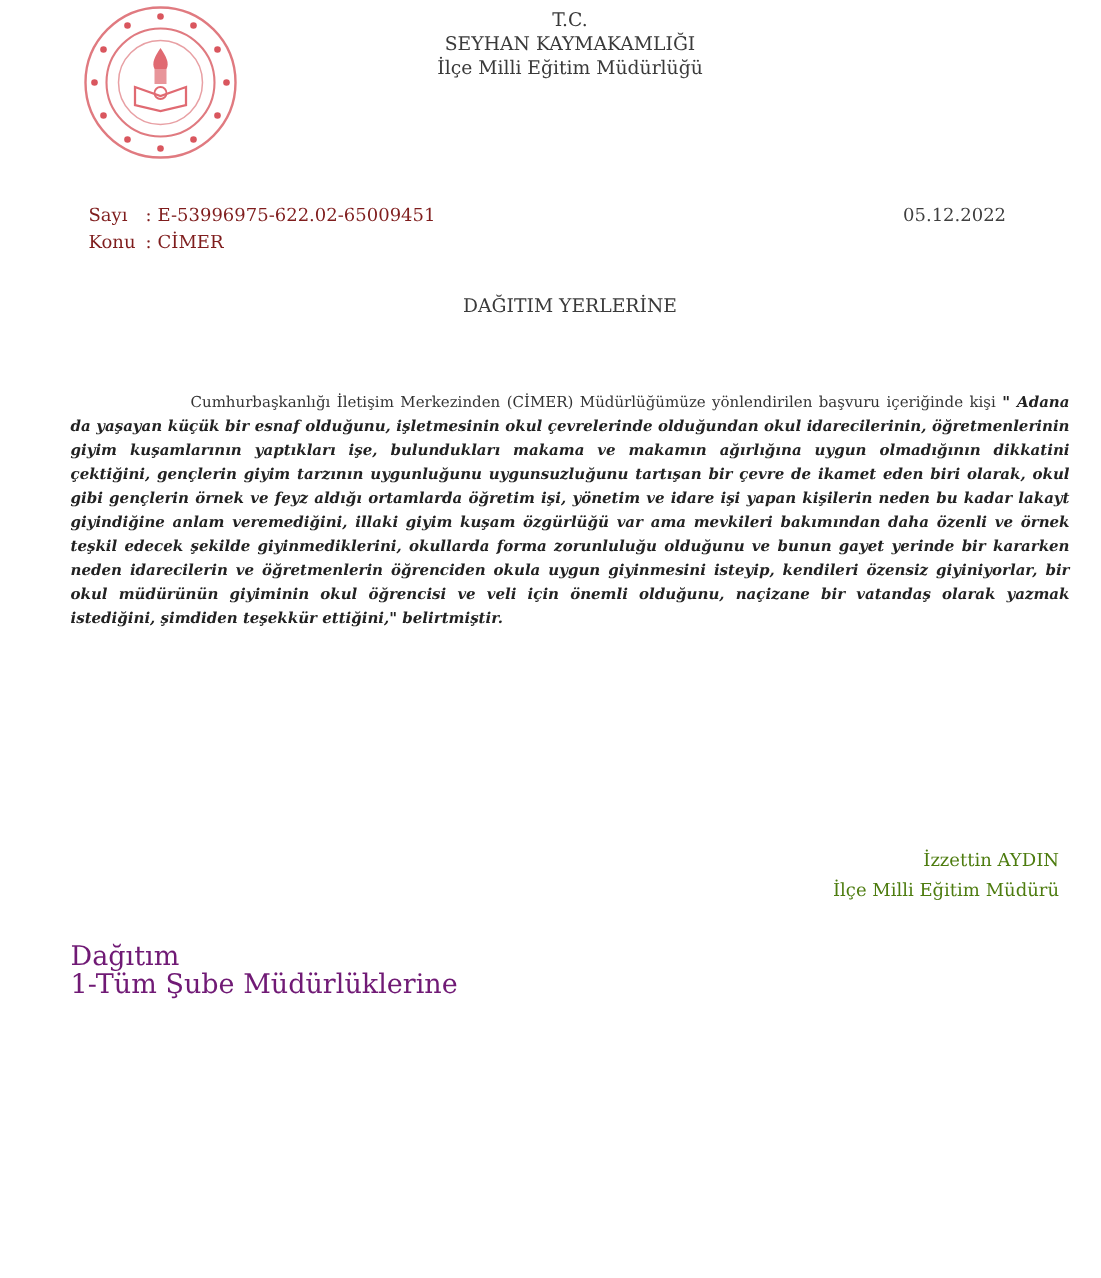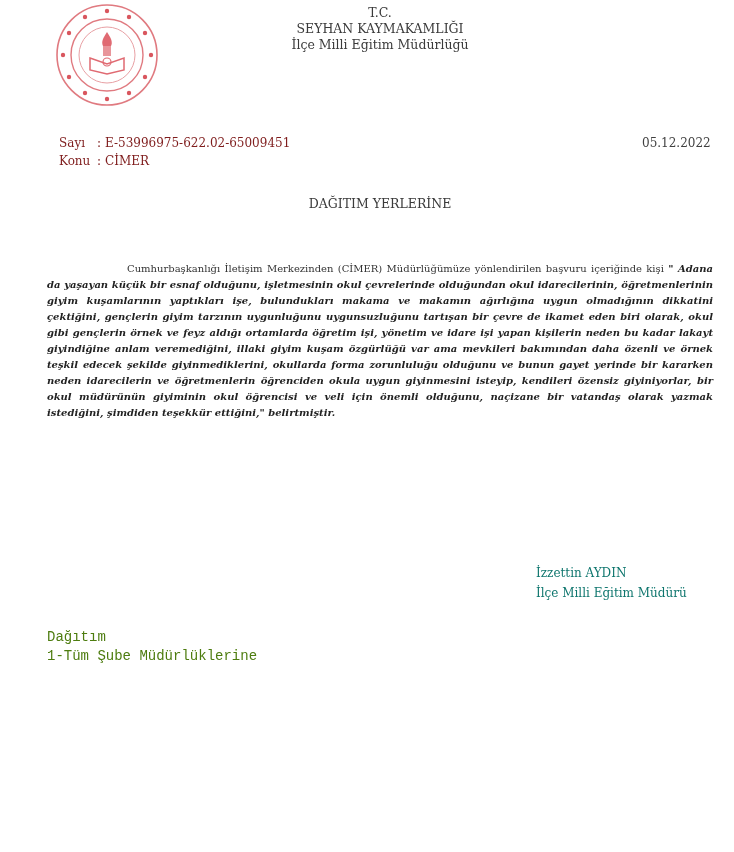--- a/index.html
+++ b/index.html
@@ -18,40 +18,40 @@
     .header .line { display: block; }
     .meta {
       position: absolute; left: 47px; top: 134px; font-size: 12px; line-height: 18px;
       color: #7f1d1d;
       margin-left: 12px;
     }
     .meta .row { display: flex; }
     .meta .label { width: 38px; display: inline-block; }
     .meta .sep { width: 8px; display: inline-block; }
     .date {
-      position: absolute; left: 602px; top: 134px; font-size: 12px; line-height: 18px; color: #3f3f3f; margin-left: 40px;
+      position: absolute; left: 602px; top: 134px; font-size: 12px; line-height: 18px; color: #3f3f3f;
     }
     .recipient {
       position: absolute; left: 0; width: 760px; top: 196px; text-align: center;
       font-size: 12.5px; color: #3a3a3a;
     }
     .body {
       position: absolute; left: 47px; top: 261px; width: 666px;
       font-size: 10px; line-height: 16px; color: #333;
       text-align: justify;
     }
     .body p { margin: 0; }
     .indent { text-indent: 80px; }
     .quote { font-style: italic; font-weight: bold; color: #222; }
     .signature {
-      position: absolute; left: 536px; top: 563px; width: 170px; text-align: left;
-      font-size: 12px; line-height: 20px; color: #0f766e;
+      position: absolute; left: 536px; top: 563px; width: 170px; text-align: right;
+      font-size: 12px; line-height: 20px; color: #4d7c0f;
     }
     .distribution {
-      position: absolute; left: 47px; top: 628px; font-size: 14px; line-height: 19px; color: #4d7c0f; font-family: Liberation Mono, monospace;
+      position: absolute; left: 47px; top: 628px; font-size: 18px; line-height: 19px; color: #701a75;
     }
   </style>
 </head>
 <body>
 
 <div class="logo">
   <svg width="106" height="106" viewBox="0 0 106 106">
     <circle cx="53" cy="53" r="50" fill="none" stroke="#e07a80" stroke-width="1.6"></circle>
     <circle cx="53" cy="53" r="36" fill="none" stroke="#e07a80" stroke-width="1.4"></circle>
     <circle cx="53" cy="53" r="28" fill="none" stroke="#e8a0a4" stroke-width="1"></circle>

